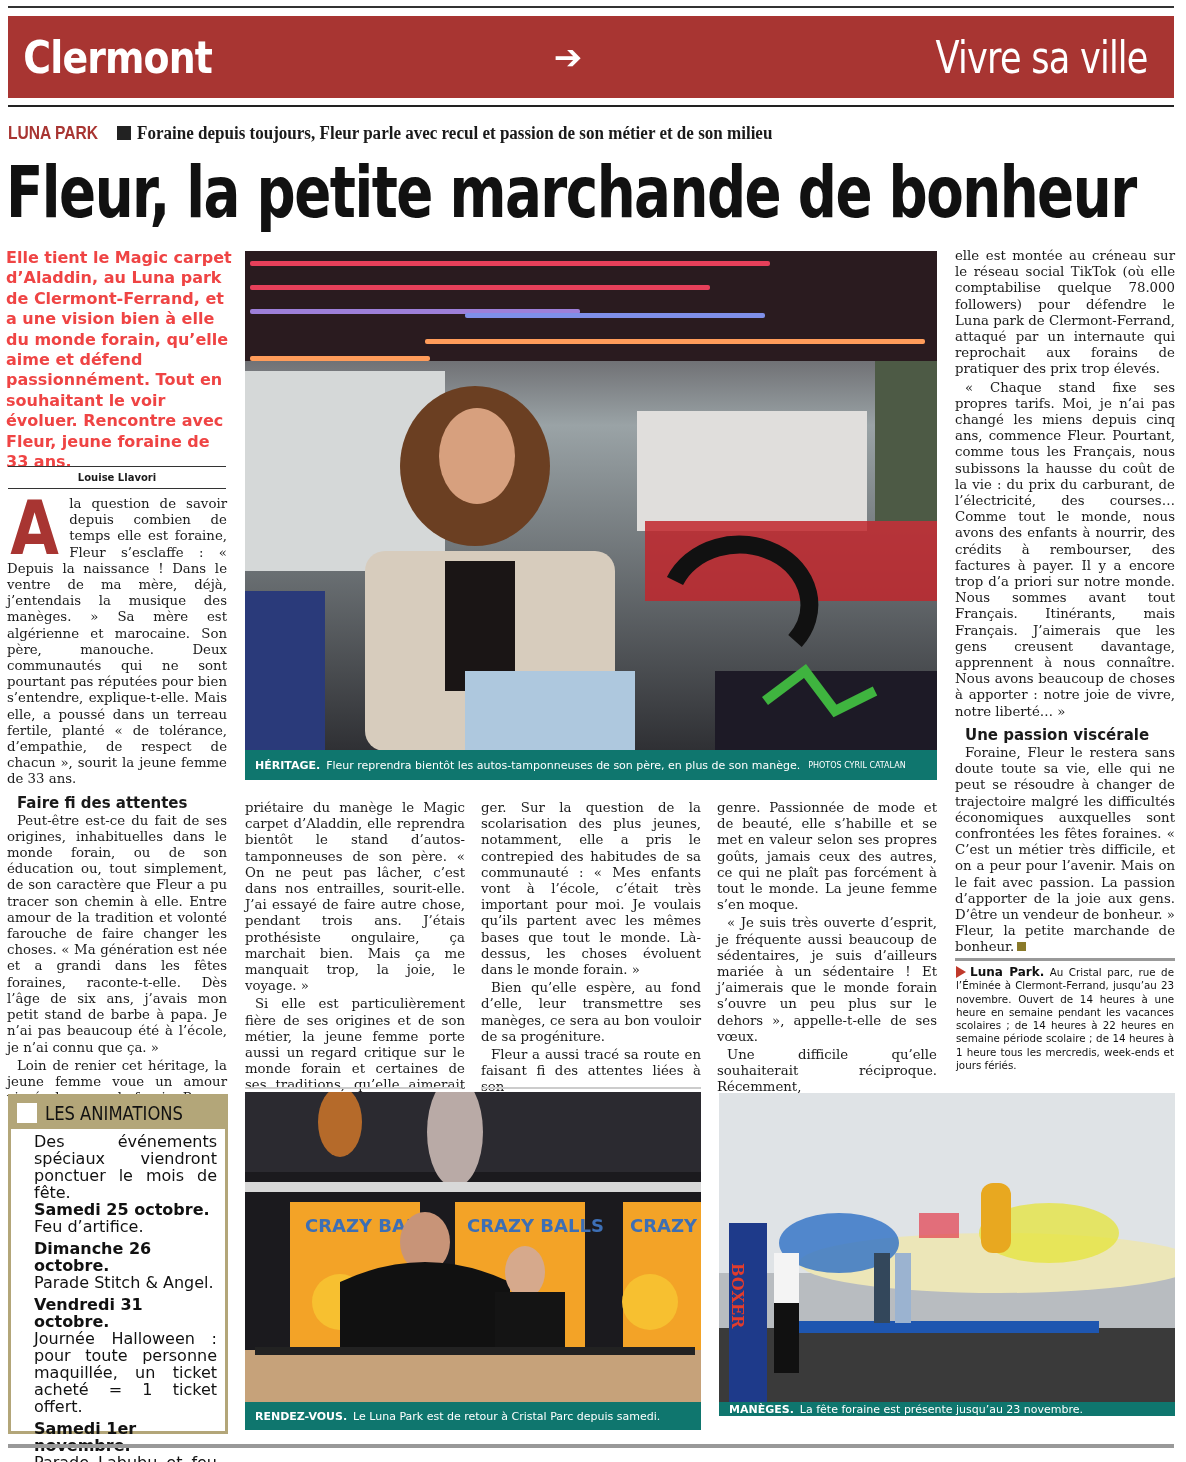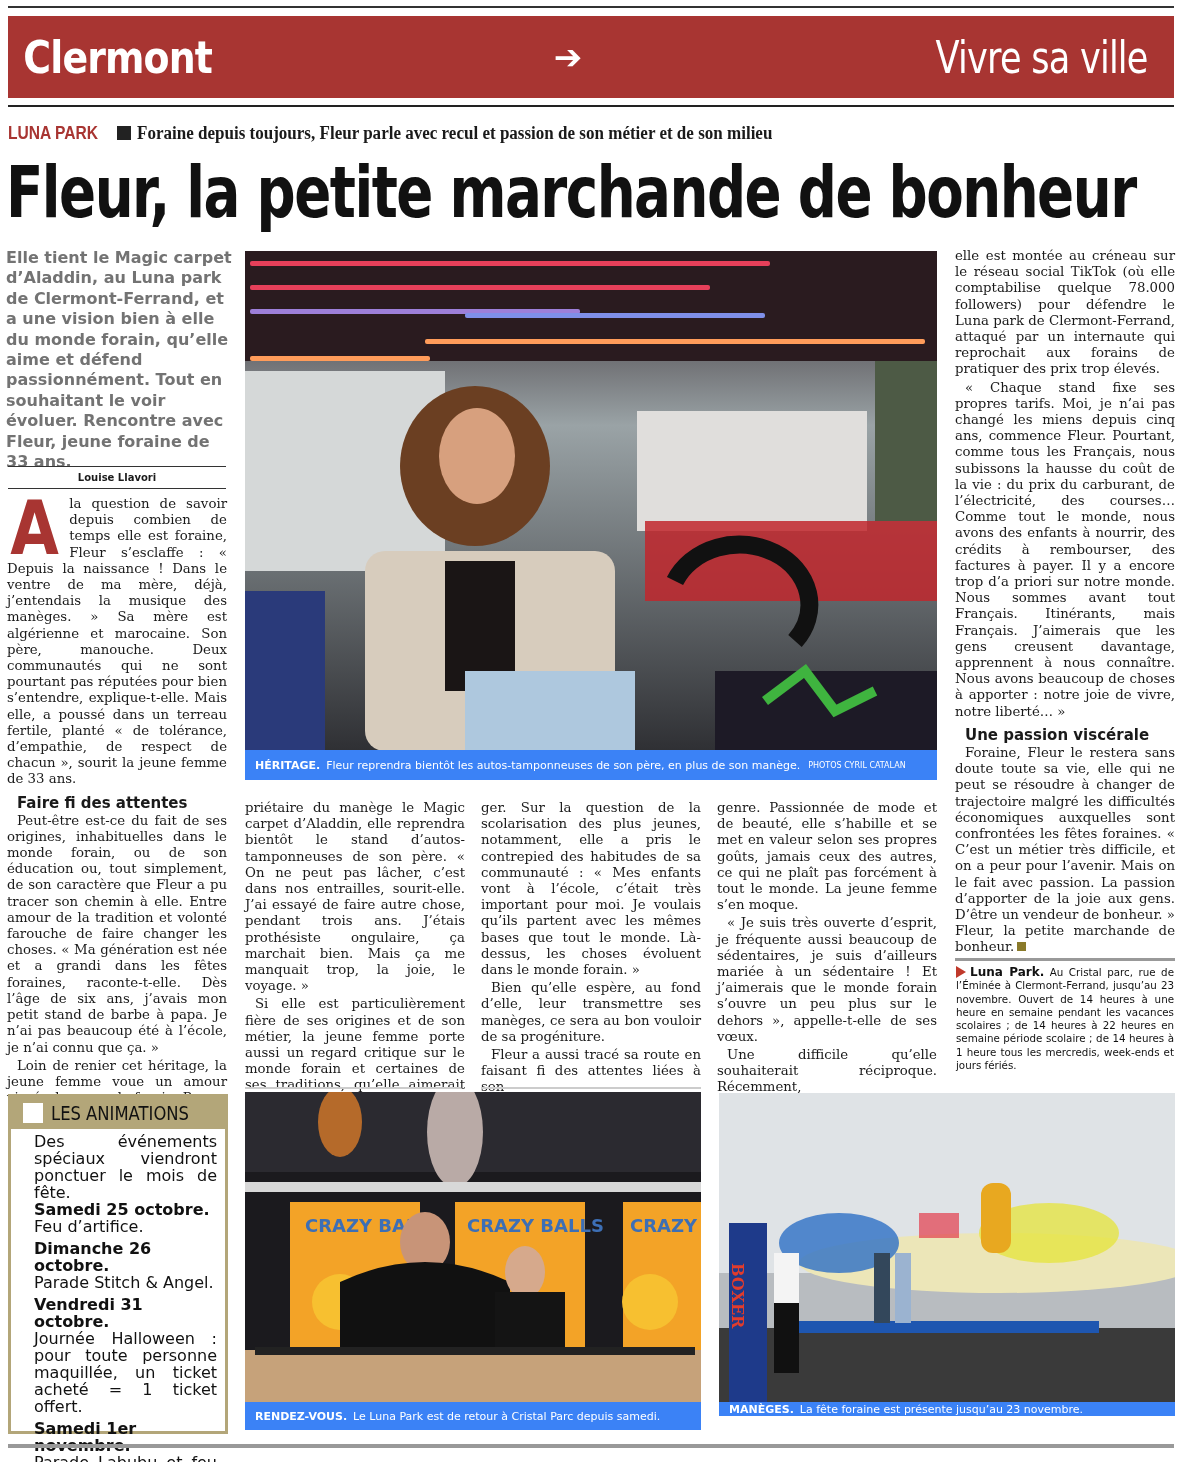--- a/index.html
+++ b/index.html
@@ -16,40 +16,40 @@
 
   .kicker { position: absolute; left: 8px; top: 120px; height: 26px; display: flex; align-items: center; white-space: nowrap; text-align: center; }
   .kicker .tag { font-family: "Liberation Sans", sans-serif; font-weight: bold; color: #a83532; font-size: 19px; transform: scaleX(0.82); transform-origin: left; display: inline-block; width: 105px; }
   .kicker .sq { width: 14px; height: 14px; background: #222; margin: 0 6px 0 4px; display: inline-block; }
   .kicker .txt { font-family: "Liberation Serif", serif; font-weight: bold; font-size: 18.5px; transform: scaleX(0.92); transform-origin: left; display: inline-block; }
 
   .headline { position: absolute; left: 6px; top: 152px; font-family: "DejaVu Sans", sans-serif; font-weight: bold;
               font-size: 72px; line-height: 80px; white-space: nowrap; letter-spacing: -2px; transform: scaleX(0.76); transform-origin: left; color: #111; }
 
   .chapo { position: absolute; left: 6px; top: 248px; width: 226px; font-family: "DejaVu Sans", sans-serif; font-weight: bold;
-           font-size: 16px; line-height: 20.4px; color: #737373; }
+           font-size: 16px; line-height: 20.4px; color: #ef4444; }
   .byline-rule { position: absolute; left: 8px; width: 218px; height: 1px; background: #333; }
   .byline { position: absolute; left: 8px; top: 472px; width: 218px; text-align: center; font-family: "DejaVu Sans", sans-serif; font-weight: bold; font-size: 10px; }
 
   .col { position: absolute; font-family: "DejaVu Serif", serif; font-size: 13.3px; line-height: 16.2px; text-align: justify; color: #1a1a1a; }
   .col p { text-indent: 10px; margin-bottom: 2px; }
   .col p.noindent { text-indent: 0; }
   .dropcap { float: left; font-family: "DejaVu Sans", sans-serif; font-weight: bold; color: #a83532; font-size: 74px; line-height: 60px; margin: 2px 6px 0 -1px; transform: scaleX(0.85); }
   .subhead { font-family: "DejaVu Sans", sans-serif; font-weight: bold; font-size: 15px; line-height: 18px; margin: 6px 0 1px 10px; text-indent: 0; }
 
   .photo { position: absolute; overflow: hidden; }
-  .caption { position: absolute; background: #3b82f6; color: #fff; font-family: "DejaVu Sans", sans-serif; font-size: 11px; display: flex; align-items: center; padding-left: 10px; white-space: nowrap; }
+  .caption { position: absolute; background: #0f766e; color: #fff; font-family: "DejaVu Sans", sans-serif; font-size: 11px; display: flex; align-items: center; padding-left: 10px; white-space: nowrap; }
   .caption .lab { font-weight: bold; margin-right: 6px; }
   .caption .cred { font-size: 8px; margin-left: 8px; }
 
   .hr-thin { position: absolute; height: 2px; background: #ccc; }
   .hr-grey { position: absolute; height: 4px; background: #999; }
 
   .anim { position: absolute; left: 8px; top: 1094px; width: 220px; height: 340px; border: 3px solid #b3a679; background: #fff; }
-  .anim .head { height: 32px; background: #b3a679; display: flex; align-items: center; padding-left: 6px; justify-content: center; }
+  .anim .head { height: 32px; background: #b3a679; display: flex; align-items: center; padding-left: 6px; }
   .anim .head .box { width: 20px; height: 20px; background: #fff; margin-right: 8px; }
   .anim .head .t { font-family: "DejaVu Sans", sans-serif; font-size: 20px; color: #111; transform: scaleX(0.82); transform-origin: left; white-space: nowrap; }
   .anim .body { padding: 4px 8px 0 23px; font-family: "DejaVu Sans", sans-serif; font-size: 16px; line-height: 17px; color: #111; }
   .anim .body .intro { text-align: justify; }
   .anim .ev { margin-top: 5px; }
   .anim .ev .d { font-weight: bold; }
   .anim .ev .x { text-align: justify; }
 
   .info { position: absolute; left: 956px; top: 966px; width: 218px; font-family: "DejaVu Sans", sans-serif; font-size: 10.3px; line-height: 13.3px; text-align: justify; color: #111; }
   .info .arr { display: inline-block; width: 0; height: 0; border-top: 6px solid transparent; border-bottom: 6px solid transparent; border-left: 10px solid #c0392b; margin-right: 4px; vertical-align: -2px; }

